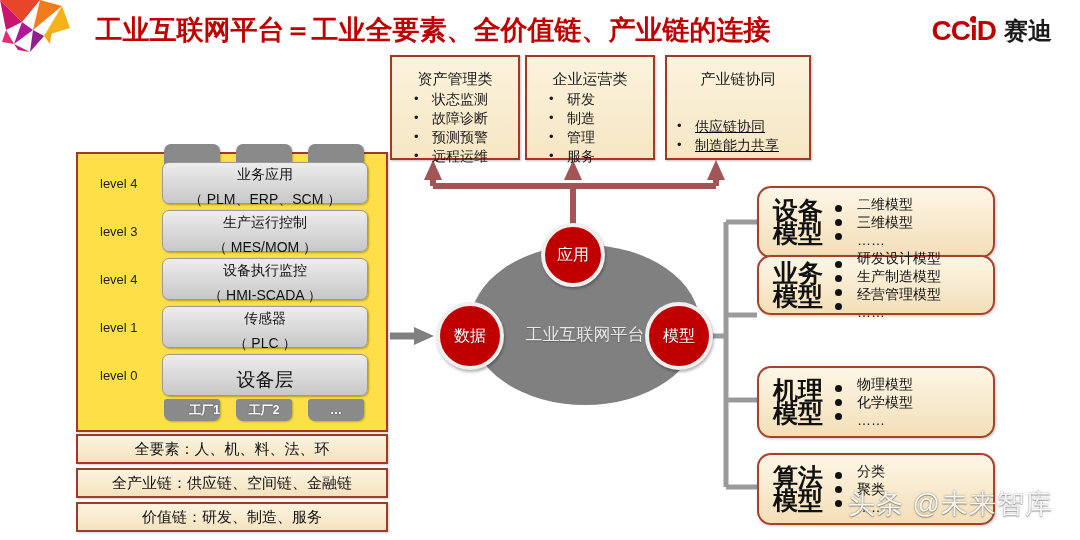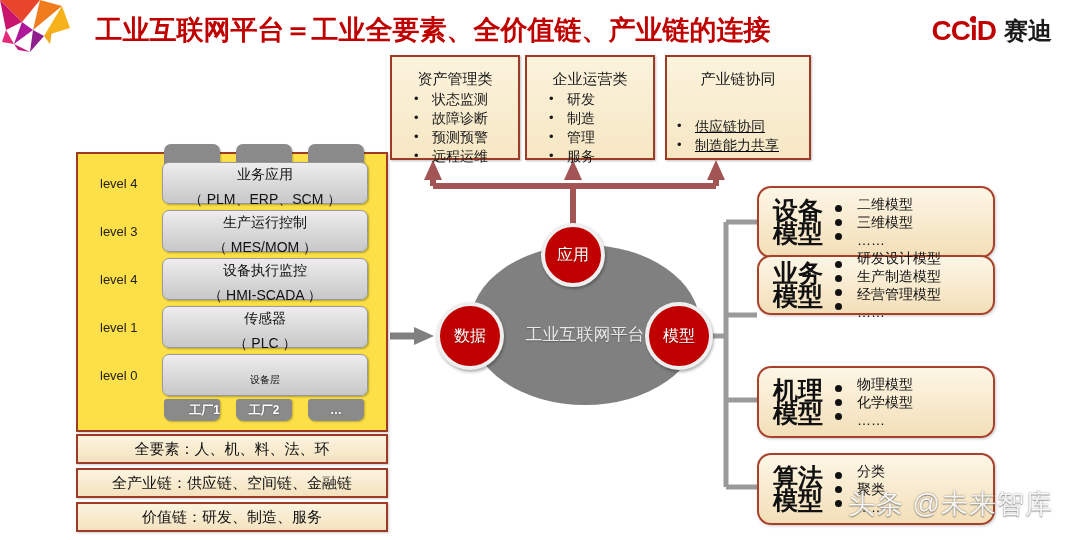--- a/index.html
+++ b/index.html
@@ -132,21 +132,21 @@
     align-items: center; justify-content: center;
     box-sizing: border-box;
   }
   .level-box span {
     font-size: 14px;
     color: #111;
     line-height: 17px;
     white-space: nowrap;
     margin-top: 8px;
   }
-  .level-box.single span { font-size: 10px; }
+  .level-box.single span { font-size: 19px; }
 
   .tabstub {
     position: absolute;
     width: 56px; height: 22px;
     background: #8A8A8A;
     border-radius: 7px 7px 3px 3px;
     box-shadow: 1px 1px 2px rgba(0,0,0,0.25);
   }
   .tabstub.bottom {
     border-radius: 3px 3px 7px 7px;

